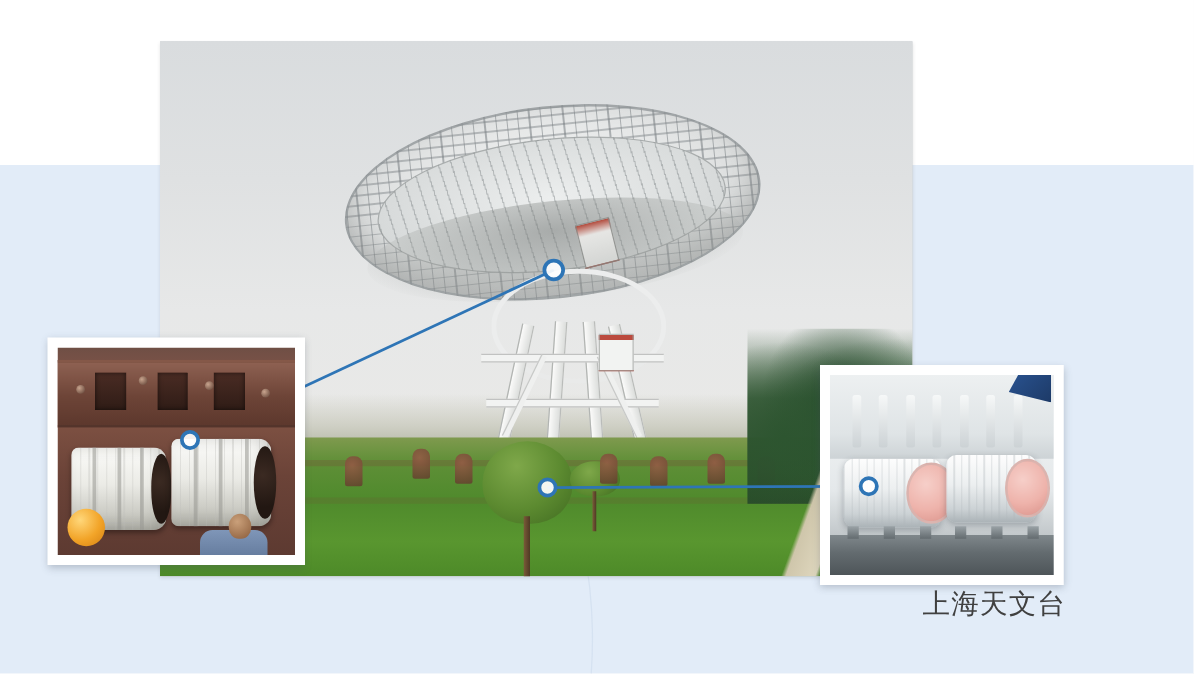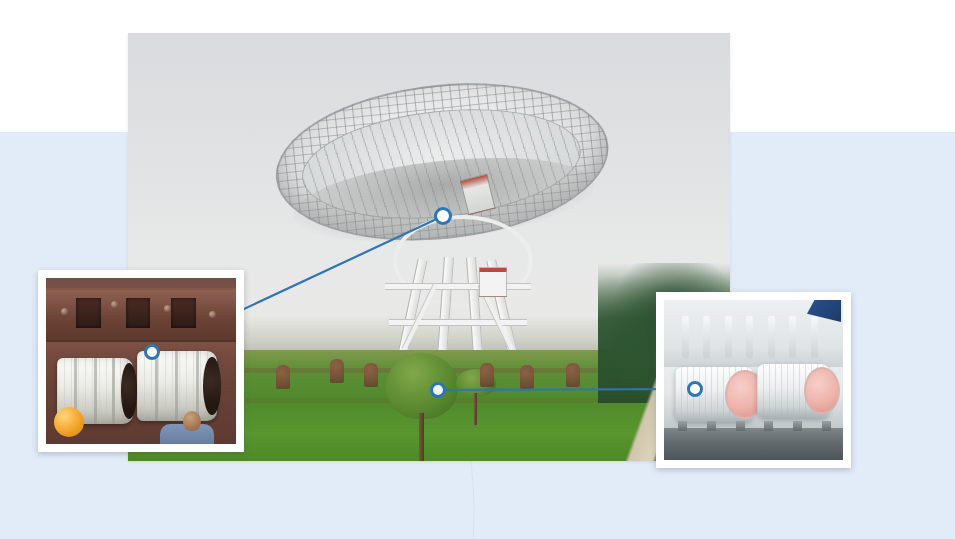--- a/index.html
+++ b/index.html
@@ -450,14 +450,15 @@
 
       <div class="blue-tag"></div>
     </div>
   </div>
 
   <div class="marker-ring" style="left:434px; top:207px;"></div>
   <div class="marker-ring small" style="left:144px; top:344px;"></div>
   <div class="marker-ring small" style="left:430px; top:382px;"></div>
   <div class="marker-ring small" style="left:687px; top:381px;"></div>
 
+  <div class="caption">上海天文台</div>
 
 </div>
 
 </body></html>

